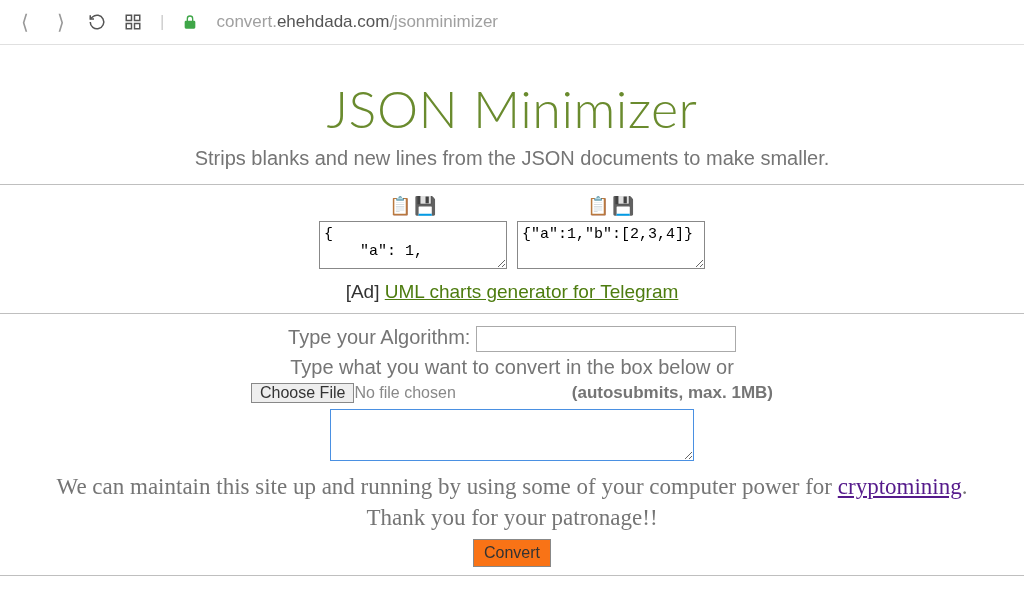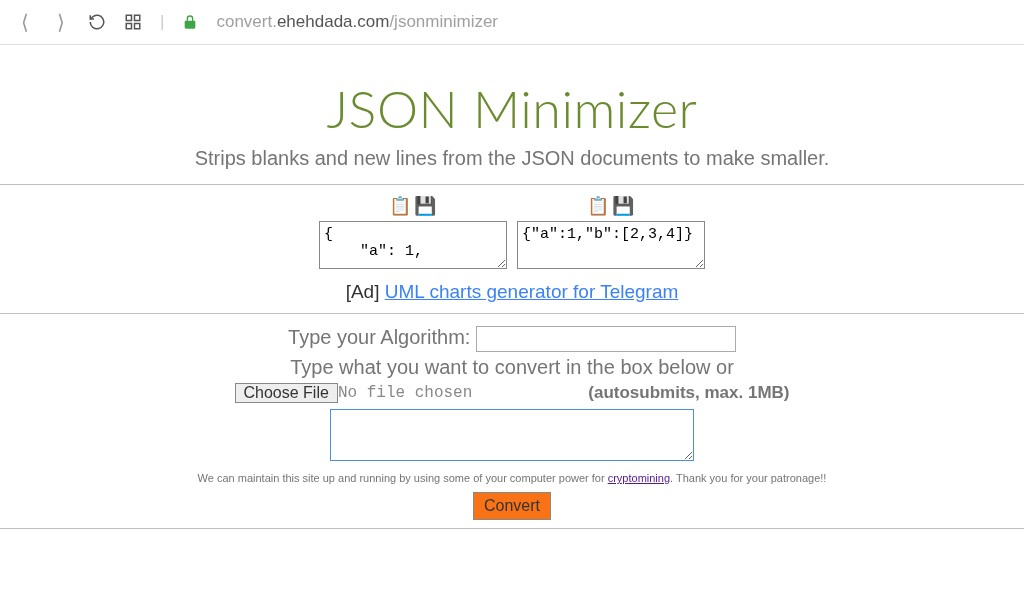--- a/index.html
+++ b/index.html
@@ -37,48 +37,48 @@
     .iconrow { display:flex; gap:2px; margin-bottom:4px; }
     .iconrow span { font-size:18px; cursor:pointer; }
     textarea.sample-box {
       width: 188px; height: 48px; resize: both;
       font-family: "Courier New", monospace; font-size: 15px;
       padding: 4px; border: 1px solid #888; background:#fff;
     }
     .left-sample { overflow-y: scroll; }
 
     .ad-line { padding: 12px 0 10px; font-size: 19px; color:#333; }
-    .ad-line a { color:#3b82f6; text-decoration: underline; }
+    .ad-line a { color:#4d7c0f; text-decoration: underline; }
 
     .form-section { padding-top: 12px; color:#757575; font-size:20px; }
     .algo-row { margin-bottom:4px; }
     .algo-input {
       width: 260px; height: 26px; border:1px solid #aaa;
       font-size:14px; padding:2px 4px; vertical-align: baseline;
     }
     .type-hint { margin-bottom:4px; }
 
     .file-row {
       display:flex; justify-content:center; align-items:center; gap:0;
       font-size:17px; color:#757575; margin-bottom:6px;
     }
     .choosefile-btn {
       border:1px solid #888; background:#eee; padding:0 8px;
       font-size:16px; color:#333; cursor:pointer;
     }
-    .nofile { margin-left:0; color:#888; font-size:16px;font-family:Liberation Mono, monospace; }
+    .nofile { margin-left:0; color:#888; font-size:16px; }
     .autosubmit { margin-left: 116px; font-weight: bold; }
 
     textarea.big-box {
       width: 364px; height: 52px; resize: both;
       border:1px solid #4a90e2; font-family:"Courier New",monospace;
       font-size:14px; padding:4px; display:block; margin:0 auto 10px;
     }
 
-    .disclaimer { color:#757575; font-size:11px; padding: 0 28px; line-height:1.35; }
+    .disclaimer { color:#757575; font-size:23px; padding: 0 28px; line-height:1.35;font-family:Liberation Serif, serif; }
     .disclaimer a { color:#551A8B; text-decoration: underline; }
 
     .convert-btn {
       margin-top:6px; border:1px solid #888; background:#f97316;
       padding:4px 10px; font-size:16px; color:#333; cursor:pointer;
     }
 
     .bottom-rule { margin-top:8px; }
   </style>
 </head>

